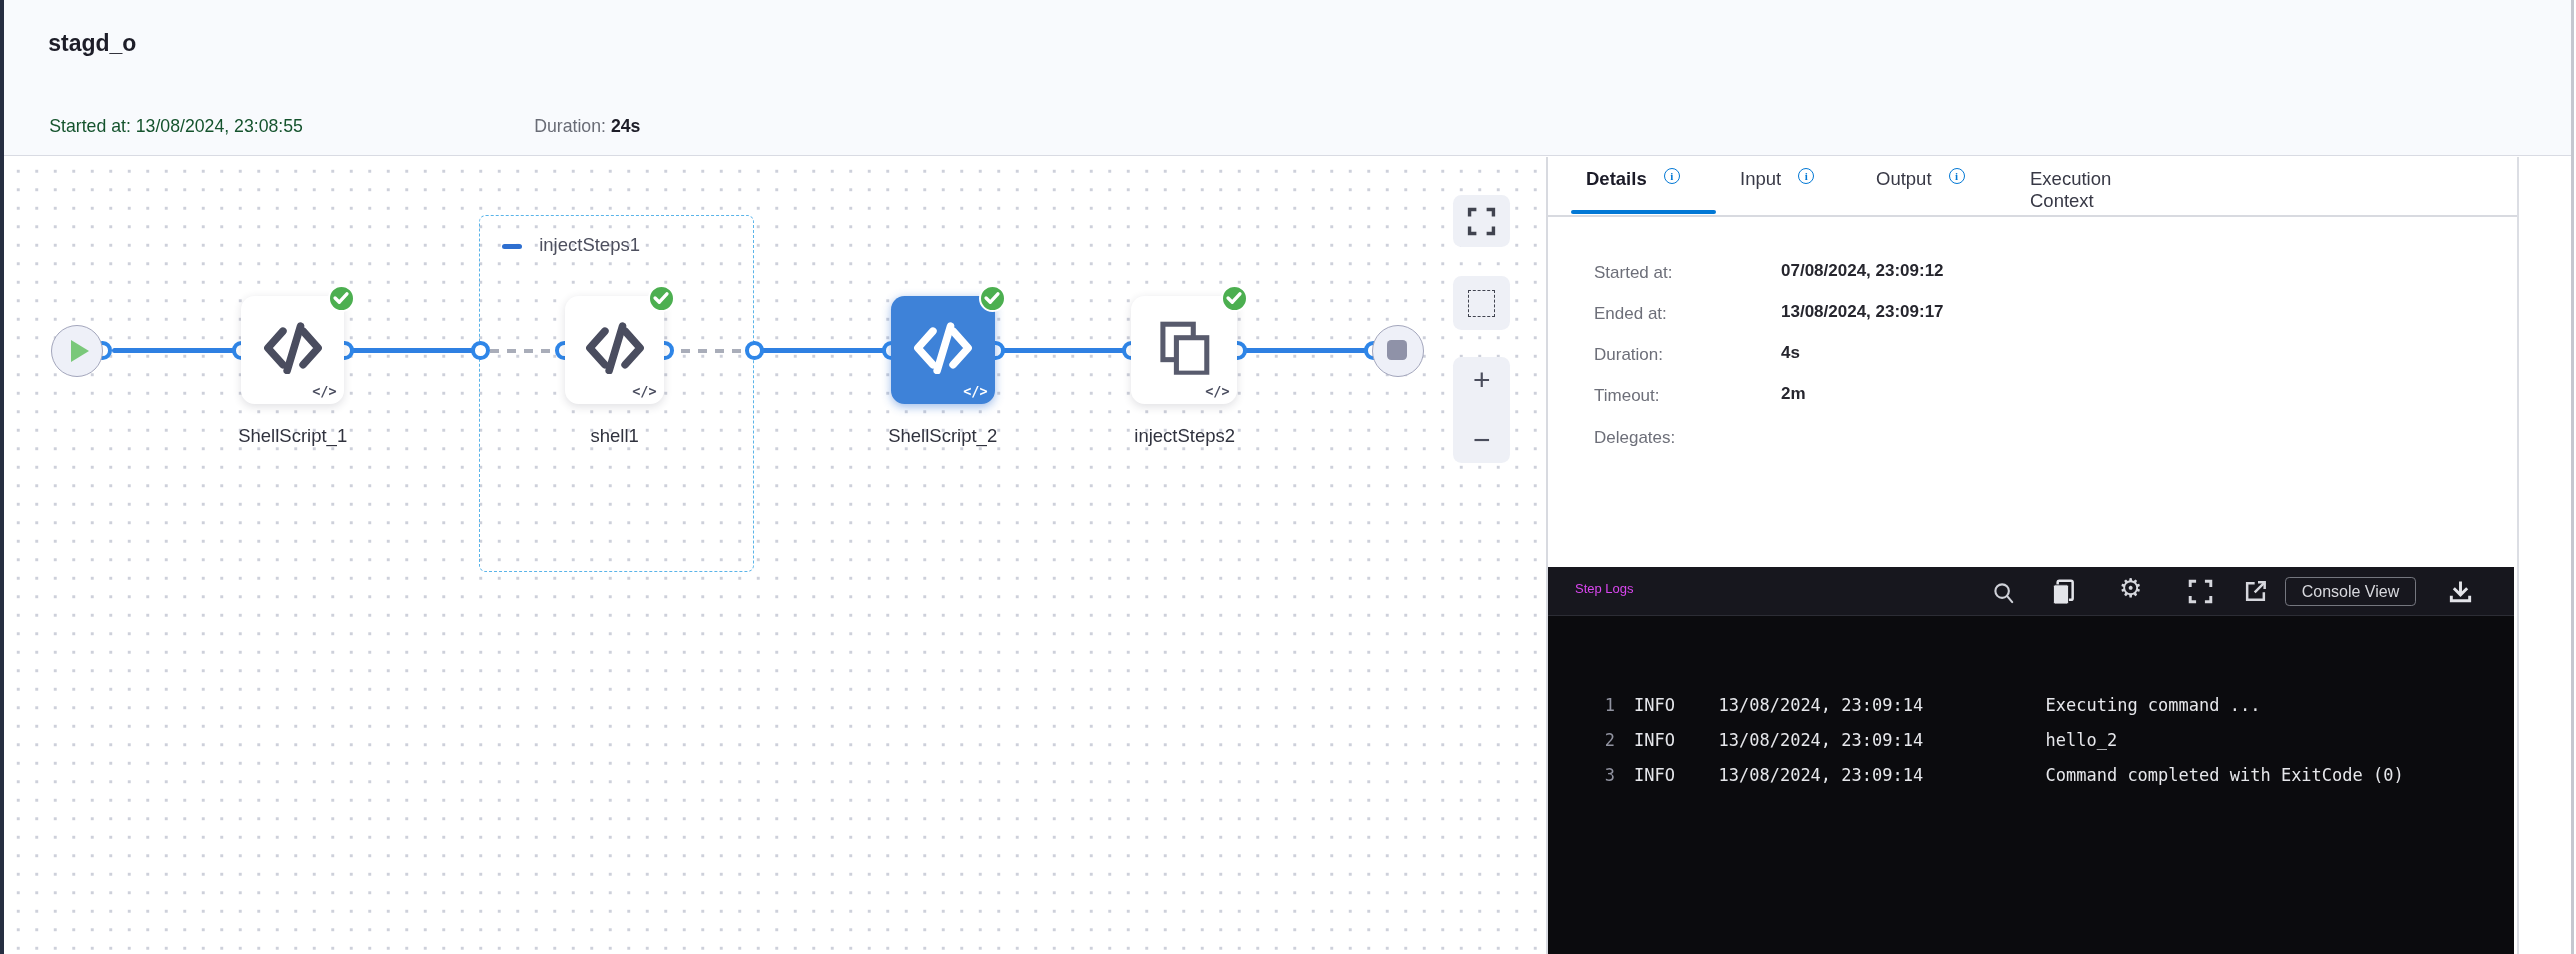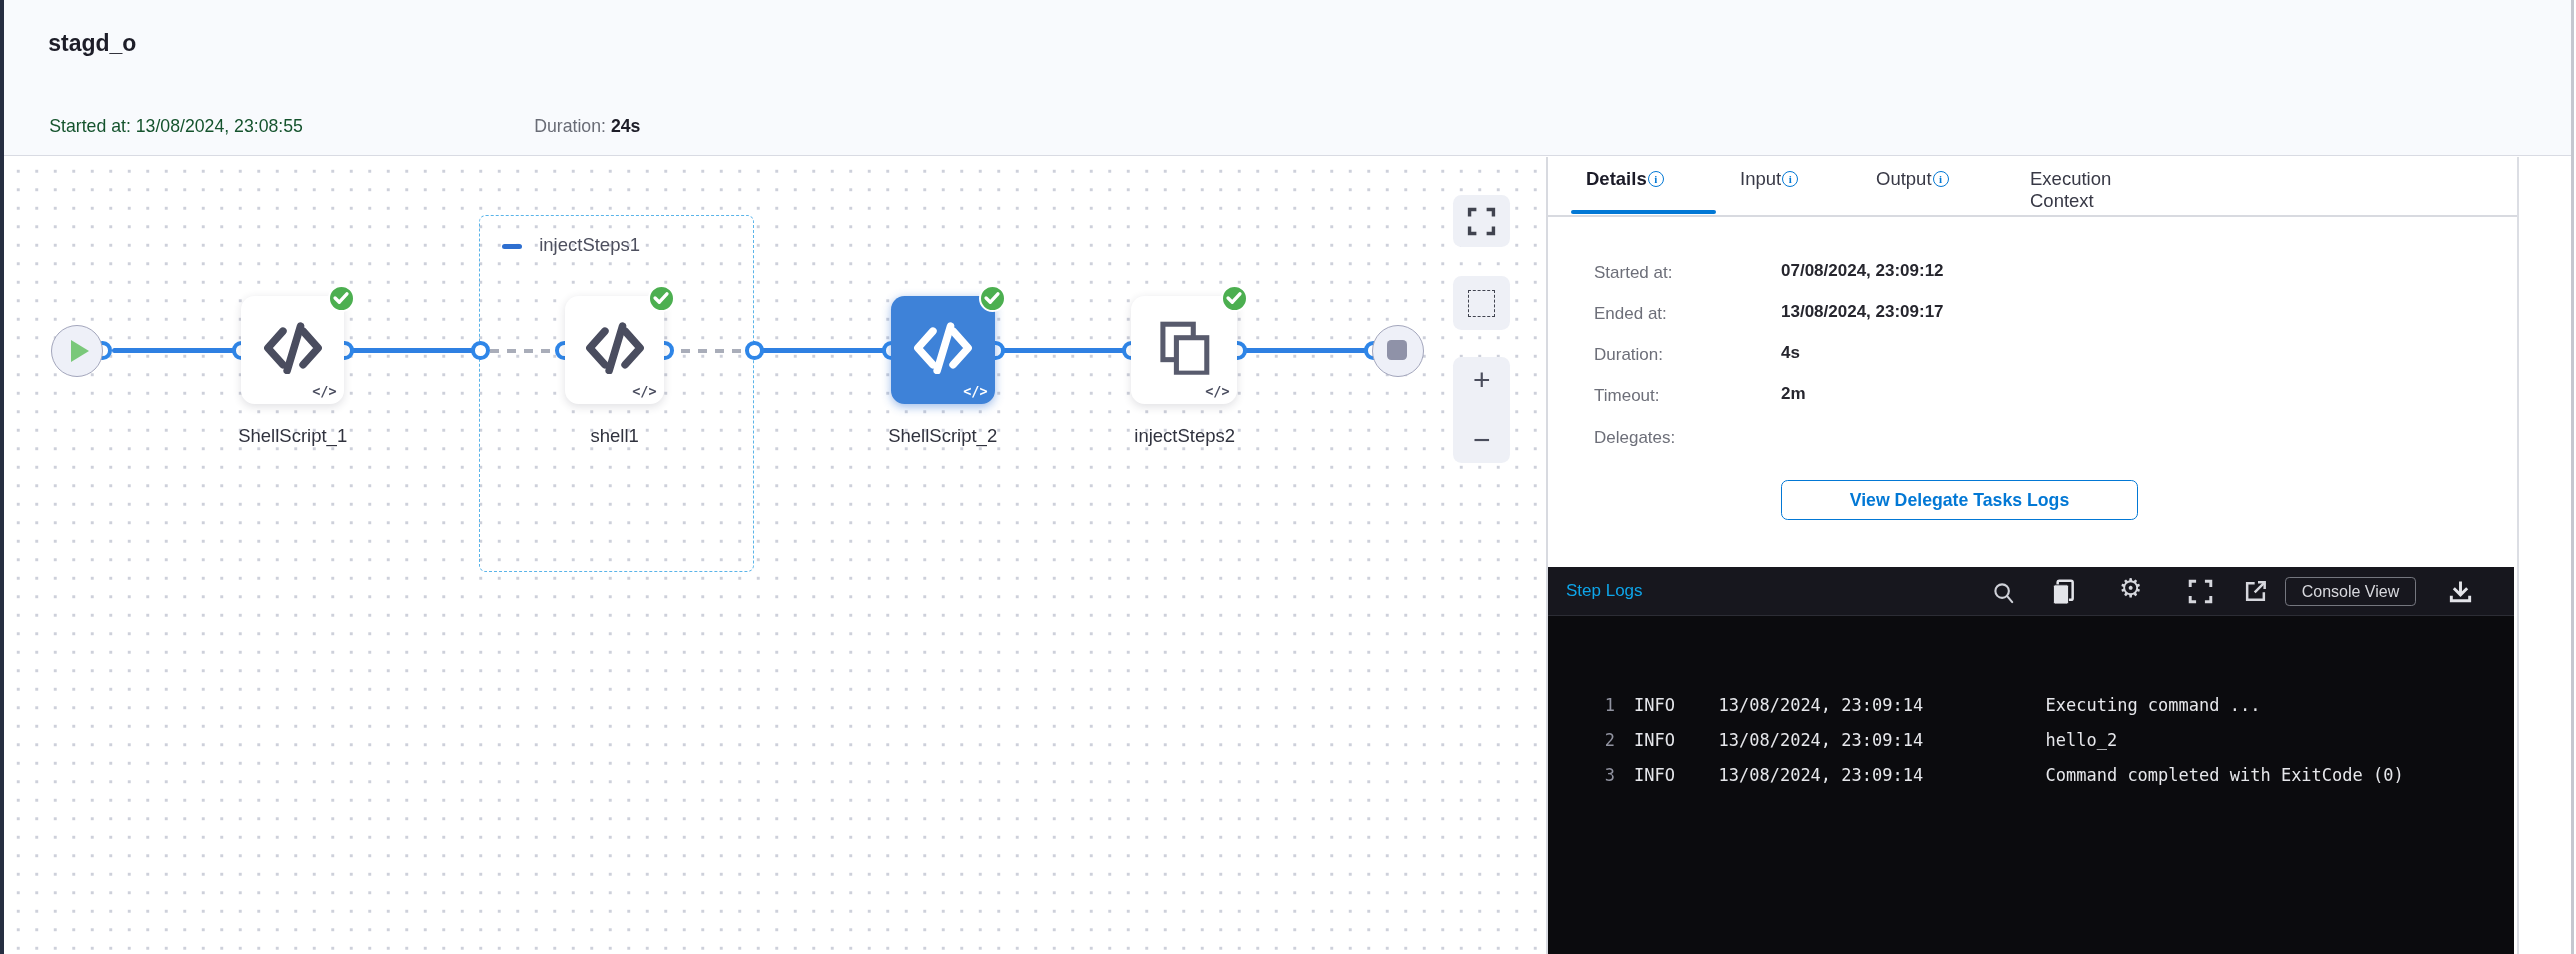--- a/index.html
+++ b/index.html
@@ -58,41 +58,41 @@
           display:flex; align-items:center; justify-content:center; }
   .ctrl-zoom { left:1449px; top:200px; width:57px; height:106px; border-radius:8.4px; background:#eef0f6;
           display:flex; flex-direction:column; align-items:center; justify-content:space-between;
           padding:8.4px 0; }
   .zoom-glyph { font-size:30px; color:#4a4d5c; line-height:1; cursor:pointer; font-weight:400; }
   .sel-icon { width:27px; height:27px; border:1.7px dashed #40434f; }
 
   
   .v-divider { left:1546px; top:157px; width:1.7px; height:797px; background:#d8dae0; }
   .tabs-border { left:1548px; top:215px; width:969px; height:1.7px; background:#d8dae0; }
-  .tab { top:168px; font-size:18.5px; color:#383946; cursor:pointer; display:flex; gap:1px; align-items:center; }
+  .tab { top:168px; font-size:18.5px; color:#383946; cursor:pointer; display:flex; gap:17px; align-items:flex-start; }
   .tab.active { font-weight:700; color:#1b1b28; }
   .tab-underline { left:1571px; top:210px; width:145px; height:4.2px; border-radius:2.5px; background:#0278d5; }
   .info-ic { width:16px; height:16px; border-radius:50%; border:1.7px solid #0278d5; color:#0278d5;
              font-size:11px; font-weight:700; display:inline-flex; align-items:center; justify-content:center;
              font-family:"Liberation Serif",serif; cursor:pointer; }
 
   .d-label { left:1594px; font-size:17px; color:#6d6f79; }
   .d-value { left:1781px; font-size:17px; font-weight:700; color:#26262e; }
   .delegates-val { left:1781px; top:426px; width:589px; font-size:17px; font-weight:700;
                    color:#26262e; line-height:22px; }
   .link-blue { color:#0278d5; font-weight:700; cursor:pointer; }
   .vdl-btn { left:1781px; top:480px; width:357px; height:40px; border:1.7px solid #0278d5; border-radius:6.7px;
              background:#fff; color:#0278d5; font-size:17.7px; font-weight:700;
              display:flex; align-items:center; justify-content:center; cursor:pointer; }
 
   
   .logs { left:1548px; top:567px; width:966px; height:388px; background:#0b0b0e; }
   .logs-header { position:absolute; left:0; top:0; width:100%; height:49px; background:#17171e;
                  border-bottom:0.8px solid #2c2d35; }
-  .logs-title { position:absolute; left:18px; top:14.3px; font-size:17px; color:#0ea5e9; }
+  .logs-title { position:absolute; left:27px; top:14.3px; font-size:13px; color:#d946ef; }
   .licon { position:absolute; top:11px; cursor:pointer; }
   .console-btn { position:absolute; left:737px; top:10px; width:131px; height:29px; border:1.7px solid #75777f;
                  border-radius:4.2px; color:#d8d9de; font-size:16px; display:flex; align-items:center;
                  justify-content:center; cursor:pointer; background:transparent; }
   .log-body { position:absolute; left:0; top:49px; width:100%; padding:71px 0 0 47px;
               font-family:"DejaVu Sans Mono",monospace; font-size:17px; color:#e6e7eb; }
   .log-line { display:flex; height:35px; align-items:center; }
   .log-num { width:20px; text-align:right; color:#9193a0; }
   .log-level { width:66px; margin-left:19px; }
   .log-time { width:327px; margin-left:18.5px; }
@@ -254,21 +254,20 @@
   <div class="abs d-value" style="top:261px;">07/08/2024, 23:09:12</div>
   <div class="abs d-label" style="top:304px;">Ended at:</div>
   <div class="abs d-value" style="top:302px;">13/08/2024, 23:09:17</div>
   <div class="abs d-label" style="top:345px;">Duration:</div>
   <div class="abs d-value" style="top:343px;">4s</div>
   <div class="abs d-label" style="top:386px;">Timeout:</div>
   <div class="abs d-value" style="top:384px;">2m</div>
 
   <div class="abs d-label" style="top:428px;">Delegates:</div>
 
-  <div class="abs vdl-btn">View Delegate Tasks Logs</div>
 
   <div class="abs logs">
     <div class="logs-header">
       <div class="logs-title">Step Logs</div>
 
       <svg class="licon" style="left:444px; top:13.5px;" width="23.6" height="23.6" viewBox="0 0 28 28">
         <circle cx="12" cy="12" r="8" fill="none" stroke="#cfd1d8" stroke-width="2.5"></circle>
         <line x1="18" y1="18" x2="24" y2="25" stroke="#cfd1d8" stroke-width="2.5" stroke-linecap="round"></line>
       </svg>
       <svg class="licon" style="left:503px; top:11px;" width="25" height="27" viewBox="0 0 30 32">

